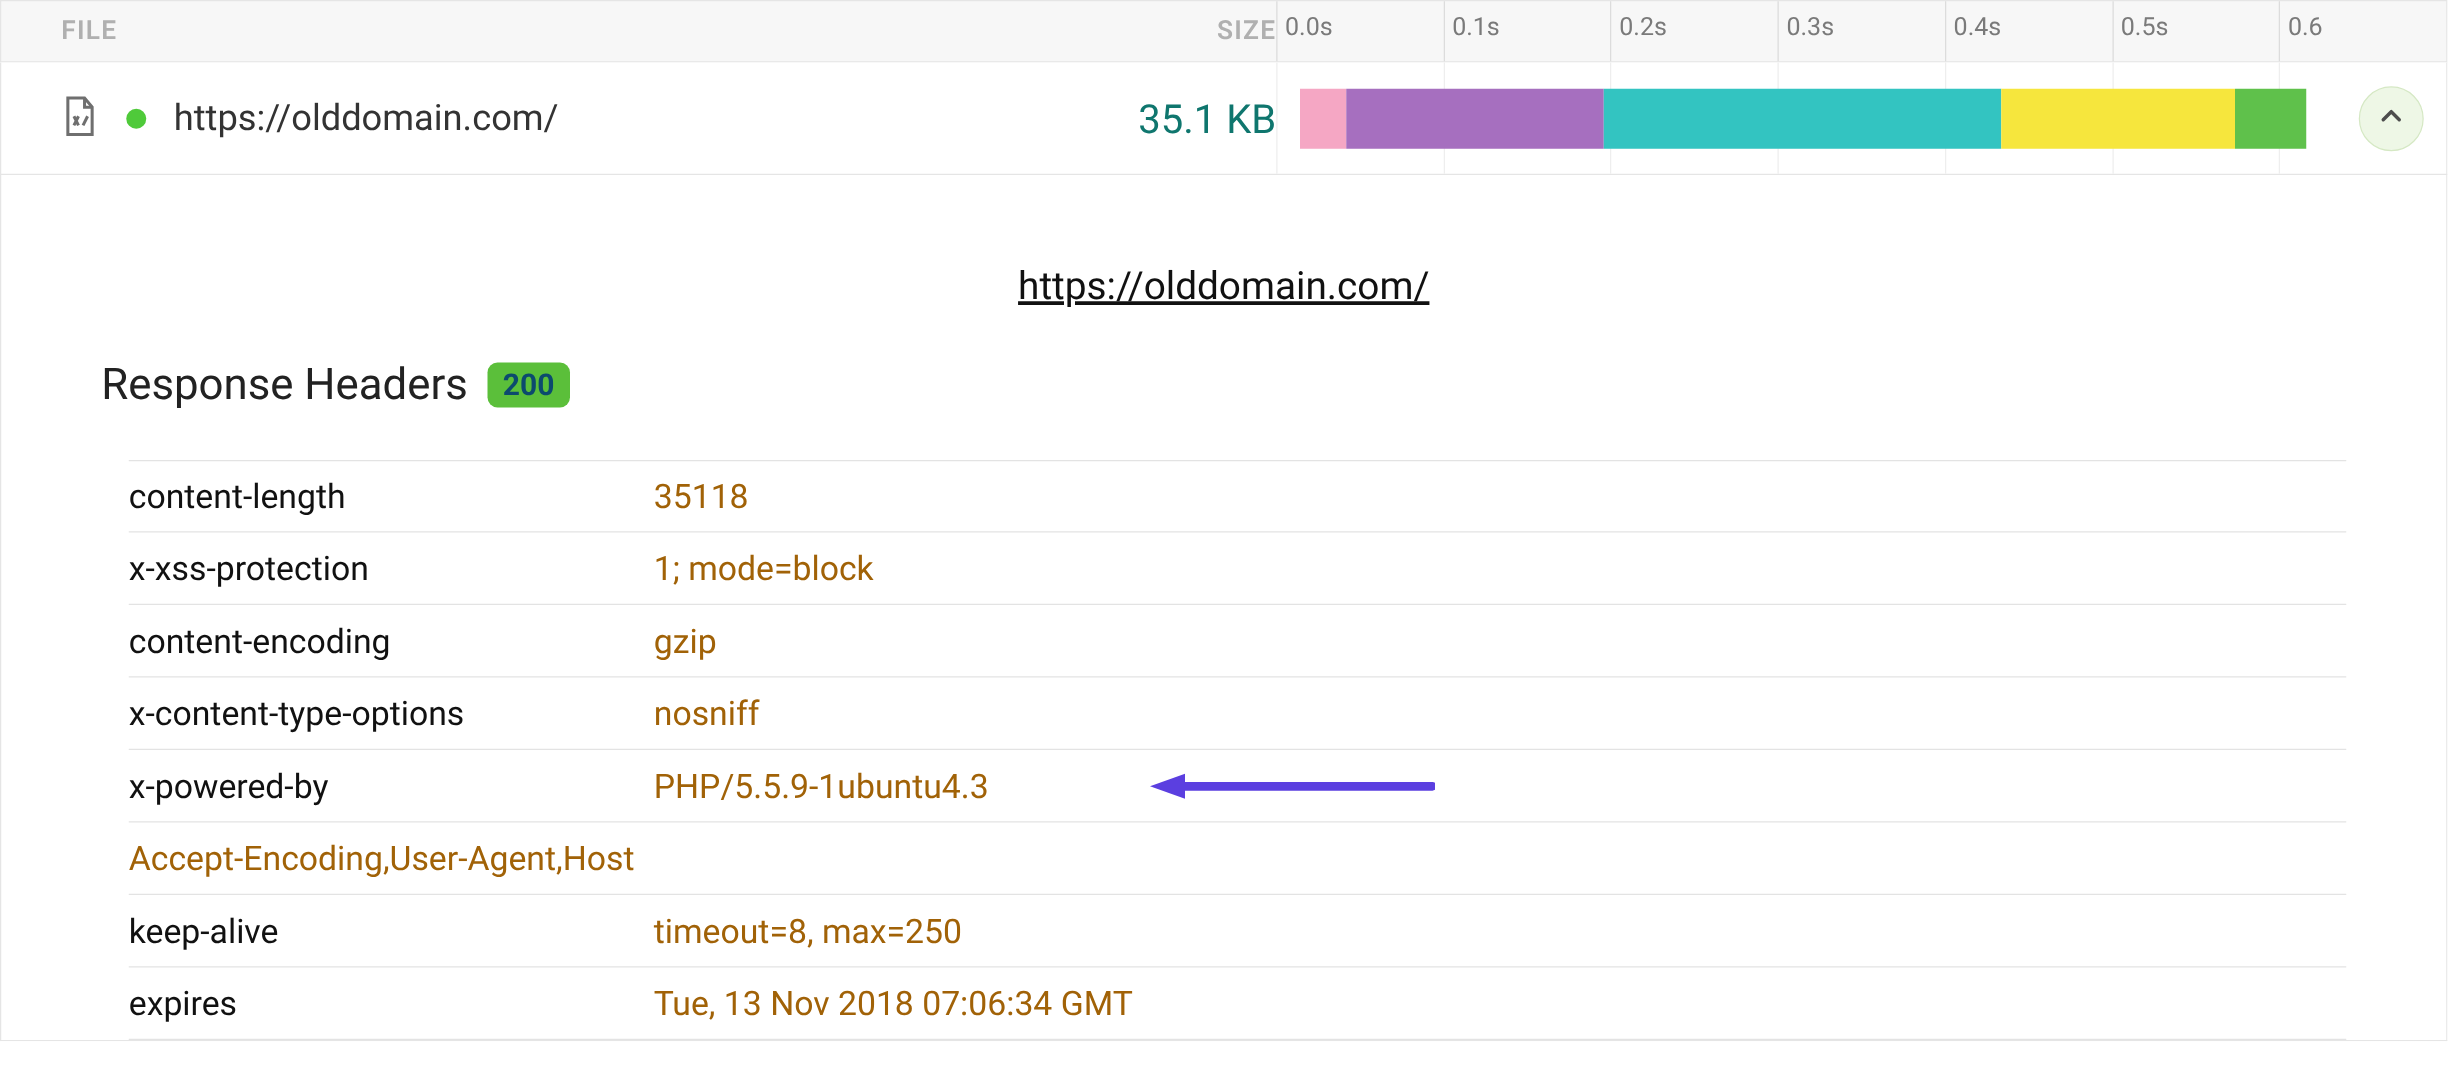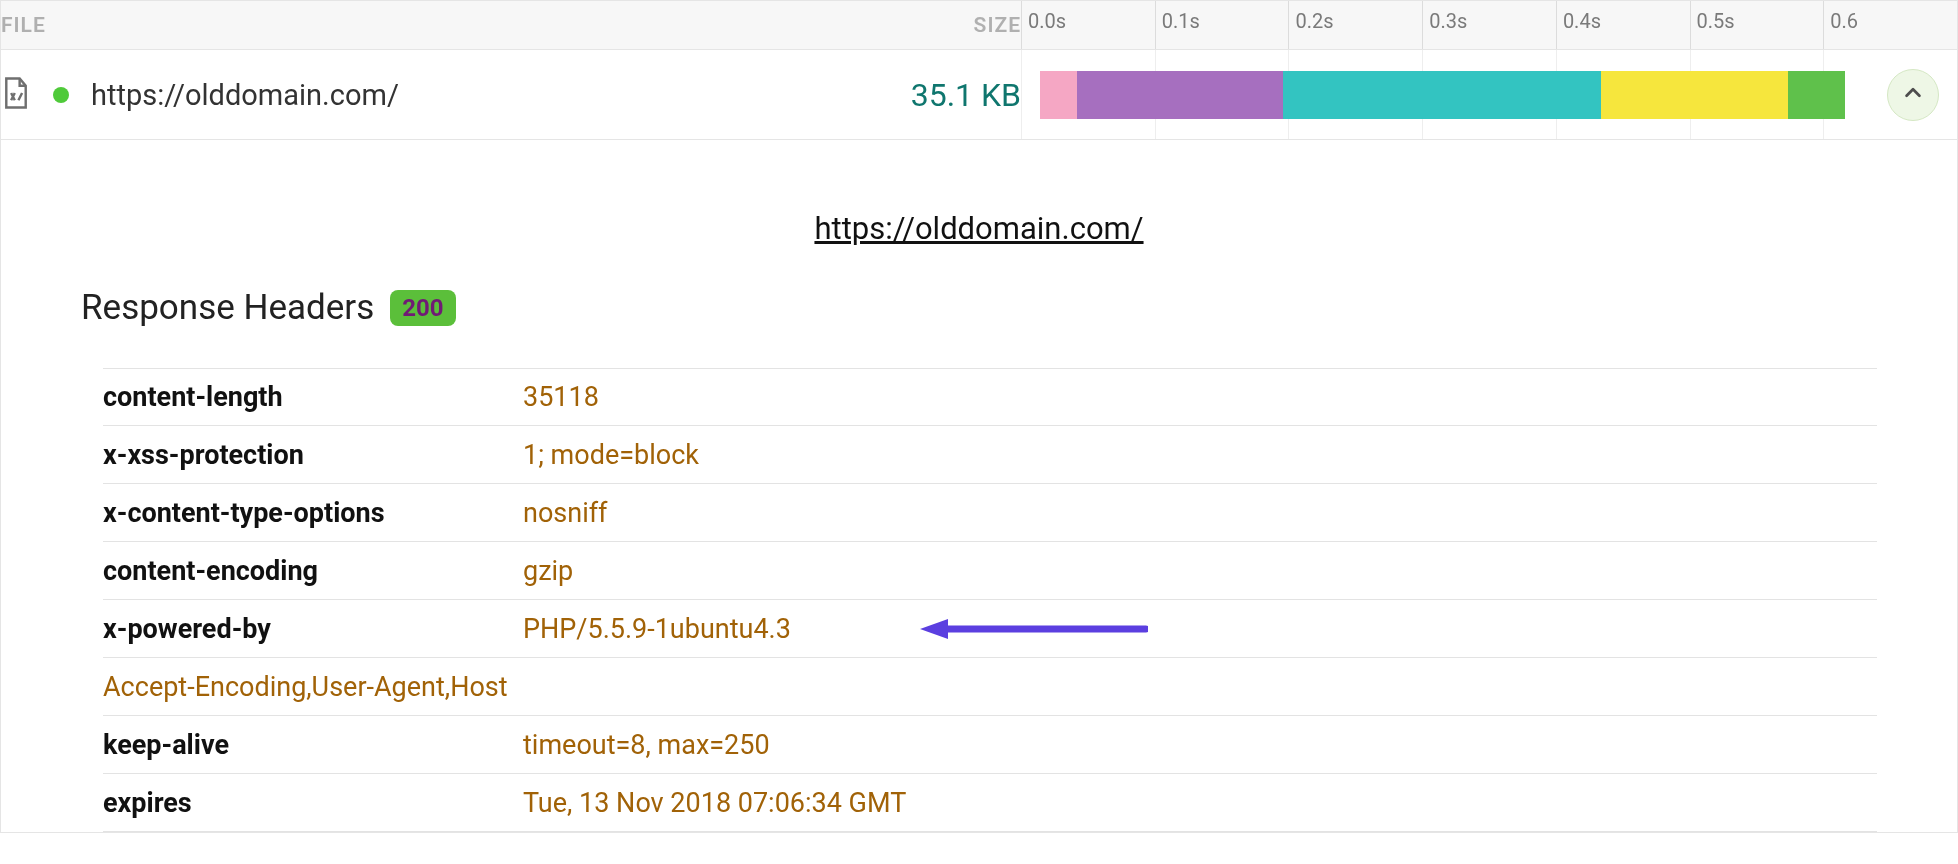--- a/index.html
+++ b/index.html
@@ -12,20 +12,21 @@
   .table-header {
     display: flex;
     align-items: center;
     height: 50px;
     background: #f7f7f7;
     border: 1px solid #e5e5e5;
     position: relative;
   }
   .col-file {
     flex: 0 0 790px;
+    padding-left: 48px;
   }
   .col-size {
     flex: 0 0 230px;
     text-align: right;
   }
   .col-waterfall {
     flex: 1;
     position: relative;
     height: 100%;
   }
@@ -146,41 +147,41 @@
     align-items: center;
     gap: 16px;
     font-size: 35px;
     font-weight: 400;
     color: #222;
     margin-bottom: 40px;
   }
   .badge {
     display: inline-block;
     background: #5bbf3a;
-    color: #701a75;
+    color: #0c4a6e;
     font-weight: 700;
     font-size: 24px;
     padding: 4px 12px;
     border-radius: 8px;
   }
   .headers-table {
     margin-left: 22px;
   }
   .hrow {
     display: flex;
     align-items: center;
     height: 58px;
     border-bottom: 1px solid #e3e3e3;
     font-size: 27px;
     position: relative;
   }
   .hrow:first-child { border-top: 1px solid #e3e3e3; }
   .hname {
     flex: 0 0 420px;
-    font-weight: 700;
+    font-weight: 400;
     color: #111;
   }
   .hval {
     color: #a16207;
   }
   .arrow-annot {
     position: absolute;
     left: 815px;
     top: 50%;
     transform: translateY(-50%);
@@ -281,26 +282,26 @@
   <div class="headers-table" id="headers-table">
       <div class="hrow">
         <div class="hname">content-length</div>
         <div class="hval">35118</div>
       </div>
       <div class="hrow">
         <div class="hname">x-xss-protection</div>
         <div class="hval">1; mode=block</div>
       </div>
       <div class="hrow">
+        <div class="hname">content-encoding</div>
+        <div class="hval">gzip</div>
+      </div>
+      <div class="hrow">
         <div class="hname">x-content-type-options</div>
         <div class="hval">nosniff</div>
-      </div>
-      <div class="hrow">
-        <div class="hname">content-encoding</div>
-        <div class="hval">gzip</div>
       </div>
       <div class="hrow">
         <div class="hname">x-powered-by</div>
         <div class="hval">PHP/5.5.9-1ubuntu4.3</div>
         <div class="arrow-annot">
           <svg viewBox="0 0 230 24">
             <line x1="30" y1="12" x2="228" y2="12" stroke="#5b3fe0" stroke-width="7" stroke-linecap="round"></line>
             <polygon points="2,12 30,2 30,22" fill="#5b3fe0"></polygon>
           </svg>
         </div>

